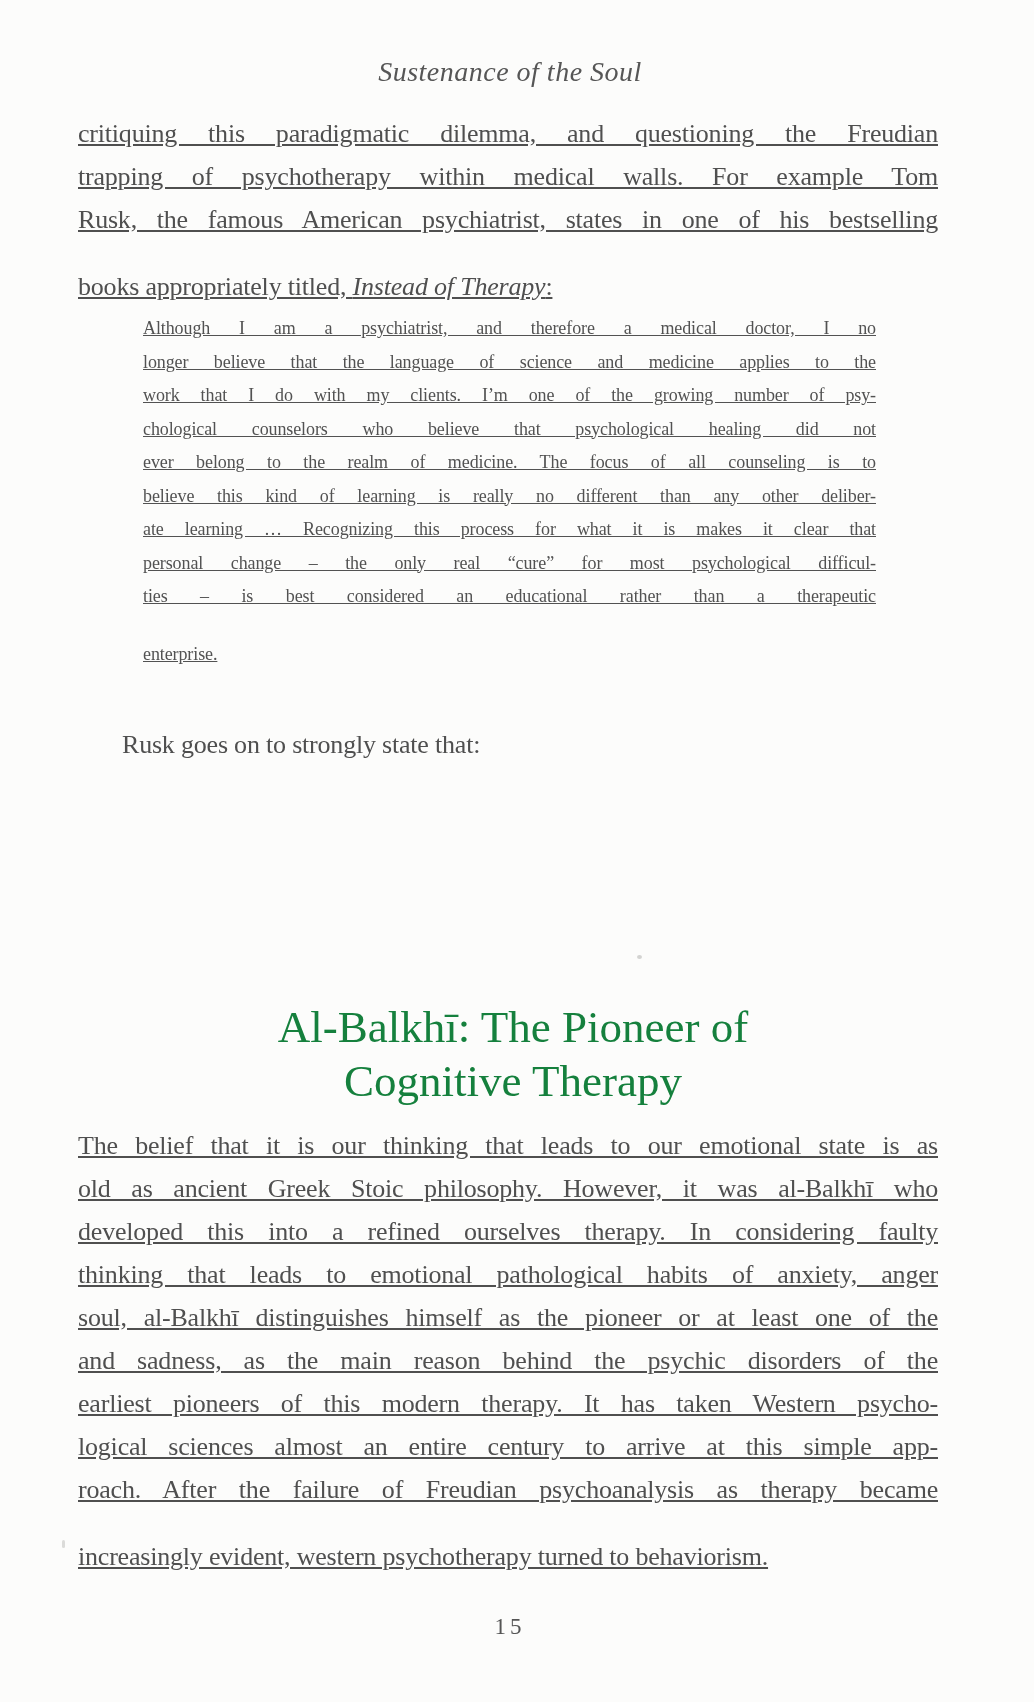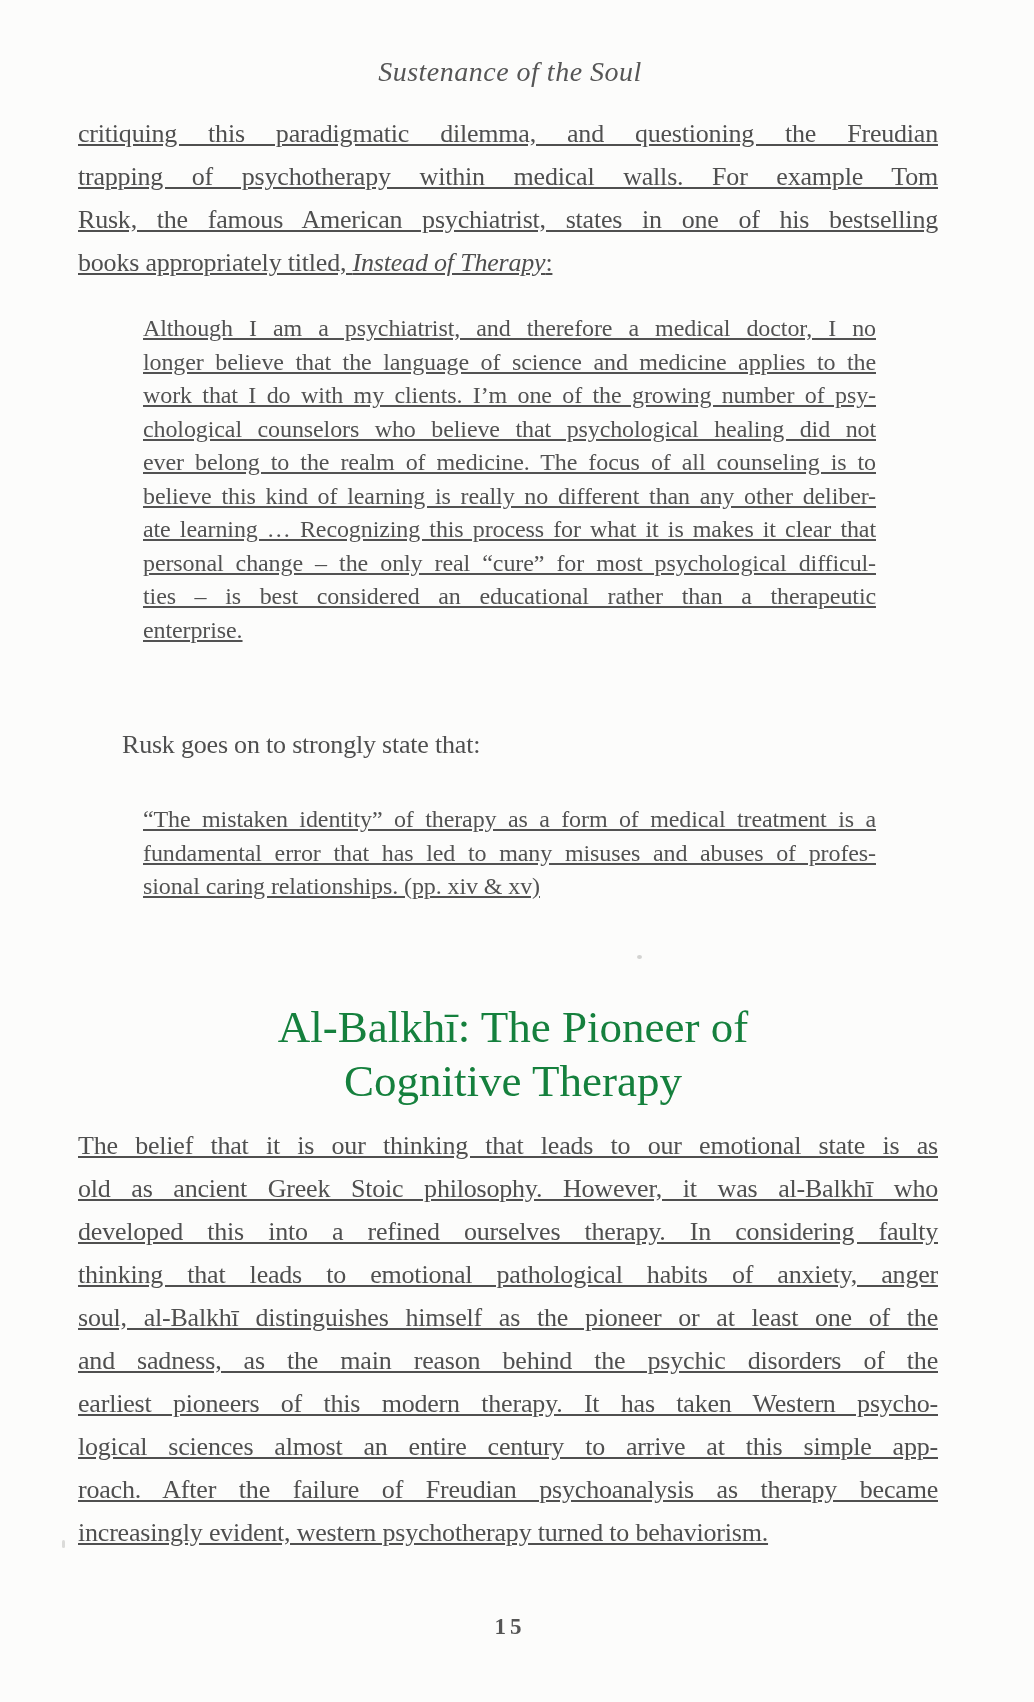--- a/index.html
+++ b/index.html
@@ -28,47 +28,46 @@
     line-height:43px;
     color:#4f4f4f;
     letter-spacing:-0.2px;
   }
   .intro { top:112px; }
   .leadin { top:723px; text-indent:44px; }
   .mainpara { top:1124px; }
   
   .quote {
     left:143px; width:733px;
-    font-size:24px;
+    font-size:18px;
     line-height:33.5px;
     color:#525252;
     letter-spacing:-0.1px;
   }
   .q1 { top:312px; }
   .q2 { top:803px; }
   
   .jl { text-align:justify; text-align-last:justify;text-decoration:underline; }
-  .jl.last { text-align:left; text-align-last:left; }
+  .jl.last { text-align:left; text-align-last:left;margin-top:24px; }
   .italic { font-style:italic; }
   
   .heading {
     top:1000px; left:0; width:1026px;
     text-align:center;
     font-size:45px;
     line-height:54px;
     color:#15803d;
   }
   
   .folio {
     top:1614px; left:0; width:1020px;
     text-align:center;
     font-size:23px;
     letter-spacing:4px;
     color:#555555;
-    font-weight:bold;
   }
   
   .speck { background:#d3d3d1; border-radius:50%; }
   .s1 { top:955px; left:637px; width:5px; height:4px; }
   .s2 { top:1540px; left:62px; width:3px; height:8px; border-radius:2px; background:#dbdbd9; }
 </style>
 </head>
 <body>
 
 <div class="page">
@@ -92,25 +91,20 @@
       <div class="jl">ever belong to the realm of medicine. The focus of all counseling is to</div>
       <div class="jl">believe this kind of learning is really no different than any other deliber-</div>
       <div class="jl">ate learning … Recognizing this process for what it is makes it clear that</div>
       <div class="jl">personal change – the only real “cure” for most psychological difficul-</div>
       <div class="jl">ties – is best considered an educational rather than a therapeutic</div>
       <div class="jl last">enterprise.</div>
     </div>
 
   <div class="abs bodytext leadin">Rusk goes on to strongly state that:</div>
 
-  <div class="abs quote q2">
-      <div class="jl">“The mistaken identity” of therapy as a form of medical treatment is a</div>
-      <div class="jl">fundamental error that has led to many misuses and abuses of profes-</div>
-      <div class="jl last">sional caring relationships. (pp. xiv &amp; xv)</div>
-    </div>
 
   <div class="abs speck s1"></div>
 
   <div class="abs heading">
     <div>Al-Balkhī: The Pioneer of</div>
     <div>Cognitive Therapy</div>
   </div>
 
   <div class="abs bodytext mainpara">
       <div class="jl">The belief that it is our thinking that leads to our emotional state is as</div>

